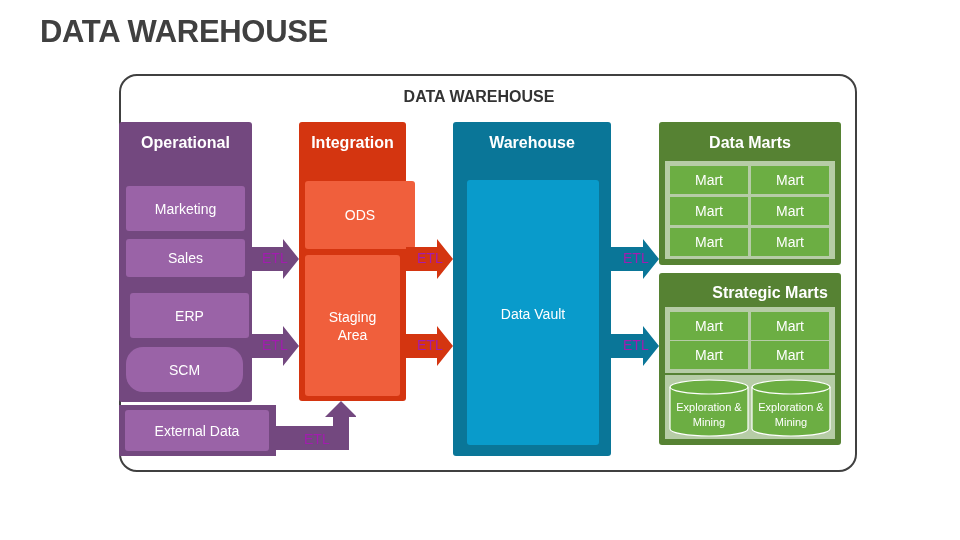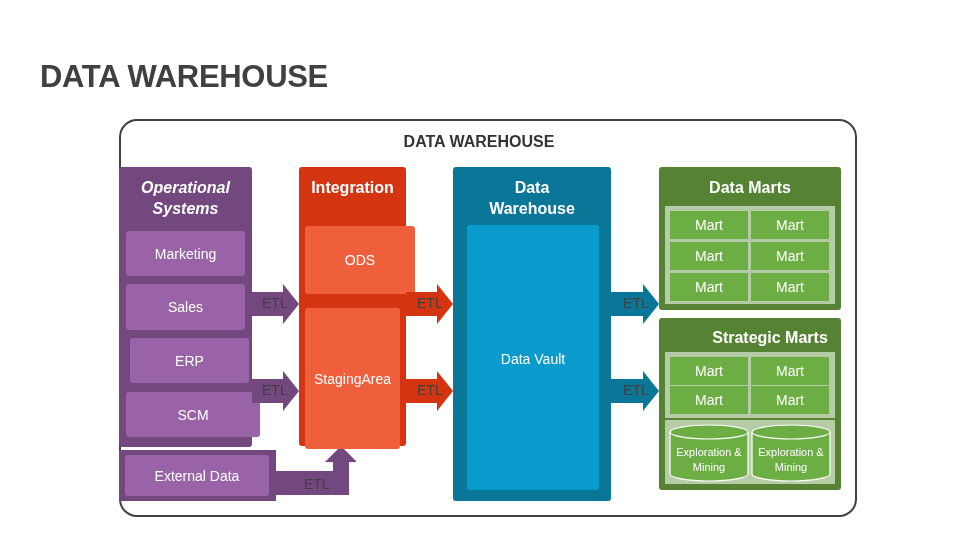--- a/index.html
+++ b/index.html
@@ -1,58 +1,57 @@
 <!DOCTYPE html>
 <html><head>
 <meta charset="utf-8">
 <style>
   html, body { margin:0; padding:0; }
   body { width:960px; height:540px; background:#ffffff; position:relative; overflow:hidden;
          font-family:"Liberation Sans", "DejaVu Sans", sans-serif; }
-  .abs { position:absolute; box-sizing:border-box;margin-top:45px; }
+  .abs { position:absolute; box-sizing:border-box; }
   .page-title { left:40px; top:14px; font-size:31px; font-weight:bold; color:#404040; letter-spacing:-0.3px; }
   .frame { left:119px; top:74px; width:738px; height:398px; border:2px solid #404040; border-radius:18px; }
   .frame-title { left:119px; width:720px; top:88px; text-align:center; font-size:16px; font-weight:bold; color:#333; }
   .col { border-radius:3px; }
   .col-title { color:#fff; font-weight:bold; text-align:center; font-size:16px; line-height:21px; }
   .box { border-radius:3px; color:#fff; font-size:14px; display:flex; align-items:center; justify-content:center; line-height:18px; }
   
   .purple { background:#73487f; }
   .purple-box { background:#9a63a7; }
   
   .red { background:#d43510; }
   .red-box { background:#f05f3c; }
   
   .blue { background:#0a7698; }
   .blue-box { background:#099bcb; }
   
   .green { background:#568233; }
   .green-inner { background:#b6cca6; }
   .green-cell { background:#6cae43; color:#fff; font-size:14px; display:flex; align-items:center; justify-content:center; }
-  .arrow-label { position:absolute; font-size:14px; color:#404040; }
+  .arrow-label { position:absolute; font-size:14px; color:#a21caf; }
   .cyl-text { position:absolute; left:0; right:0; text-align:center; color:#fff; font-size:11px; line-height:15px; }
 </style>
 </head>
 <body>
 
 <div class="abs page-title">DATA WAREHOUSE</div>
 
 <div class="abs frame"></div>
 <div class="abs frame-title">DATA WAREHOUSE</div>
 
 <div class="abs col purple" style="left:119px;top:122px;width:133px;height:280px;">
-  <div class="col-title" style="margin-top:10px;font-style:italic;">
+  <div class="col-title" style="margin-top:10px;">
     <div>Operational</div>
-    <div>Systems</div>
   </div>
 </div>
 <div class="abs box purple-box" style="left:126px;top:186px;width:119px;height:45px;">Marketing</div>
-<div class="abs box purple-box" style="left:126px;top:239px;width:119px;height:46px;">Sales</div>
+<div class="abs box purple-box" style="left:126px;top:239px;width:119px;height:38px;">Sales</div>
 <div class="abs box purple-box" style="left:130px;top:293px;width:119px;height:45px;">ERP</div>
-<div class="abs box purple-box" style="left:126px;top:347px;width:134px;height:45px;">SCM</div>
+<div class="abs box purple-box" style="left:126px;top:347px;width:117px;height:45px;border-radius:17px;">SCM</div>
 
 <div class="abs purple" style="left:119px;top:405px;width:157px;height:51px;"></div>
 <div class="abs box purple-box" style="left:125px;top:410px;width:144px;height:41px;">External Data</div>
 
 <div class="abs" style="left:276px;top:401px;width:80px;height:55px;">
   <svg width="80" height="55">
     <polygon points="0,25 57,25 57,16 49,16 65,0 81,16 73,16 73,49 0,49" fill="#73487f"></polygon>
   </svg>
   <span class="arrow-label" style="left:28px;top:30px;">ETL</span>
 </div>
@@ -69,41 +68,40 @@
     </svg>
   <span class="arrow-label" style="left:10px;top:11px;">ETL</span>
 </div>
 
 <div class="abs col red" style="left:299px;top:122px;width:107px;height:279px;">
   <div class="col-title" style="margin-top:10px;">
     <div>Integration</div>
   </div>
 </div>
 <div class="abs box red-box" style="left:305px;top:181px;width:110px;height:68px;">ODS</div>
-<div class="abs box red-box" style="left:305px;top:263px;width:95px;height:141px;flex-direction:row;">
+<div class="abs box red-box" style="left:305px;top:255px;width:95px;height:141px;flex-direction:column;">
   <div>Staging</div>
   <div>Area</div>
 </div>
 
 <div class="abs" style="left:406px;top:239px;width:47px;height:40px;">
   <svg width="47" height="40">
       <polygon points="0,8 31,8 31,0 47,20 31,40 31,32 0,32" fill="#d43510"></polygon>
     </svg>
   <span class="arrow-label" style="left:11px;top:11px;">ETL</span>
 </div>
 <div class="abs" style="left:406px;top:326px;width:47px;height:40px;">
   <svg width="47" height="40">
       <polygon points="0,8 31,8 31,0 47,20 31,40 31,32 0,32" fill="#d43510"></polygon>
     </svg>
   <span class="arrow-label" style="left:11px;top:11px;">ETL</span>
 </div>
 
 <div class="abs col blue" style="left:453px;top:122px;width:158px;height:334px;">
   <div class="col-title" style="margin-top:10px;">
-    <div>Data</div>
     <div>Warehouse</div>
   </div>
 </div>
 <div class="abs box blue-box" style="left:467px;top:180px;width:132px;height:265px;align-items:flex-start;padding-top:125px;">Data Vault</div>
 
 <div class="abs" style="left:611px;top:239px;width:48px;height:40px;">
   <svg width="48" height="40">
       <polygon points="0,8 32,8 32,0 48,20 32,40 32,32 0,32" fill="#0a7698"></polygon>
     </svg>
   <span class="arrow-label" style="left:12px;top:11px;">ETL</span>

